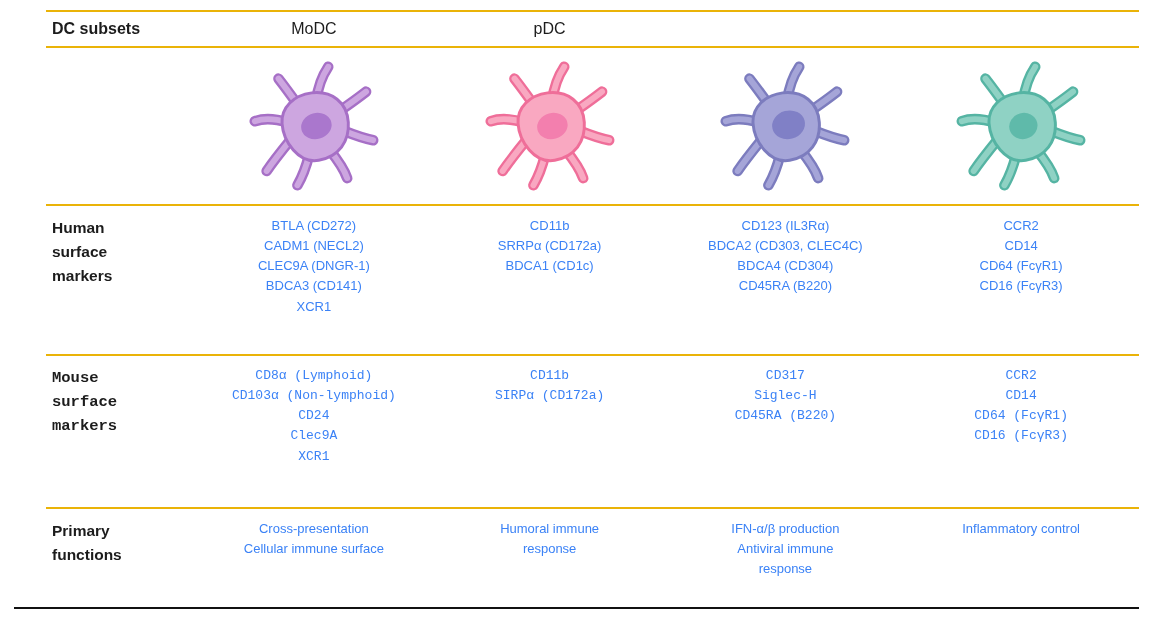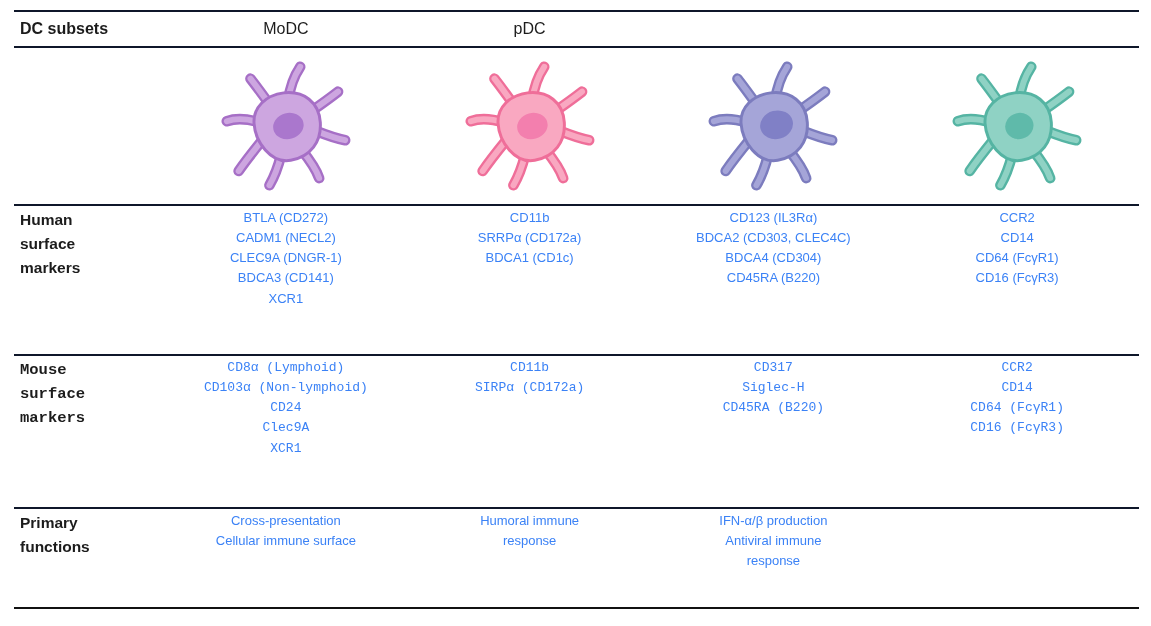--- a/index.html
+++ b/index.html
@@ -16,22 +16,23 @@
     box-sizing: border-box;
     padding: 10px 12px 0 14px;
   }
   .figure {
     width: 1125px;
     border-bottom: 2px solid #111;
   }
   .row {
     display: grid;
     grid-template-columns: 150px 1fr 1fr 1fr 1fr;
-    border-top: 2px solid #0f172a;
+    border-top: 2px solid #eab308;
     box-sizing: border-box;
+    margin-left: 32px;
   }
   .header-row {
     height: 36px;
     align-items: center;
   }
   .header-label {
     font-weight: bold;
     font-size: 16px;
     padding-left: 6px;
   }
@@ -44,21 +45,21 @@
     align-items: center;
     justify-items: center;
   }
   .cell-svg {
     width: 142px;
     height: 142px;
     display: block;
   }
   .marker-row .row-label,
   .marker-row .list-cell {
-    padding-top: 2px;
+    padding-top: 10px;
     padding-bottom: 12px;
   }
   .row-label {
     font-weight: bold;
     font-size: 15.5px;
     line-height: 1.55;
     white-space: pre-line;
     padding-left: 6px;
   }
   .list-cell {
@@ -233,16 +234,17 @@
     <div class="row marker-row row-functions">
       <div class="row-label">Primary
 functions</div>
       <div class="list-cell">Cross-presentation
 Cellular immune surface</div>
       <div class="list-cell">Humoral immune
 response</div>
       <div class="list-cell">IFN-α/β production
 Antiviral immune
 response</div>
+      <div class="list-cell">Inflammatory control</div>
     </div>
 
   </div>
 </div>
 
 </body></html>

